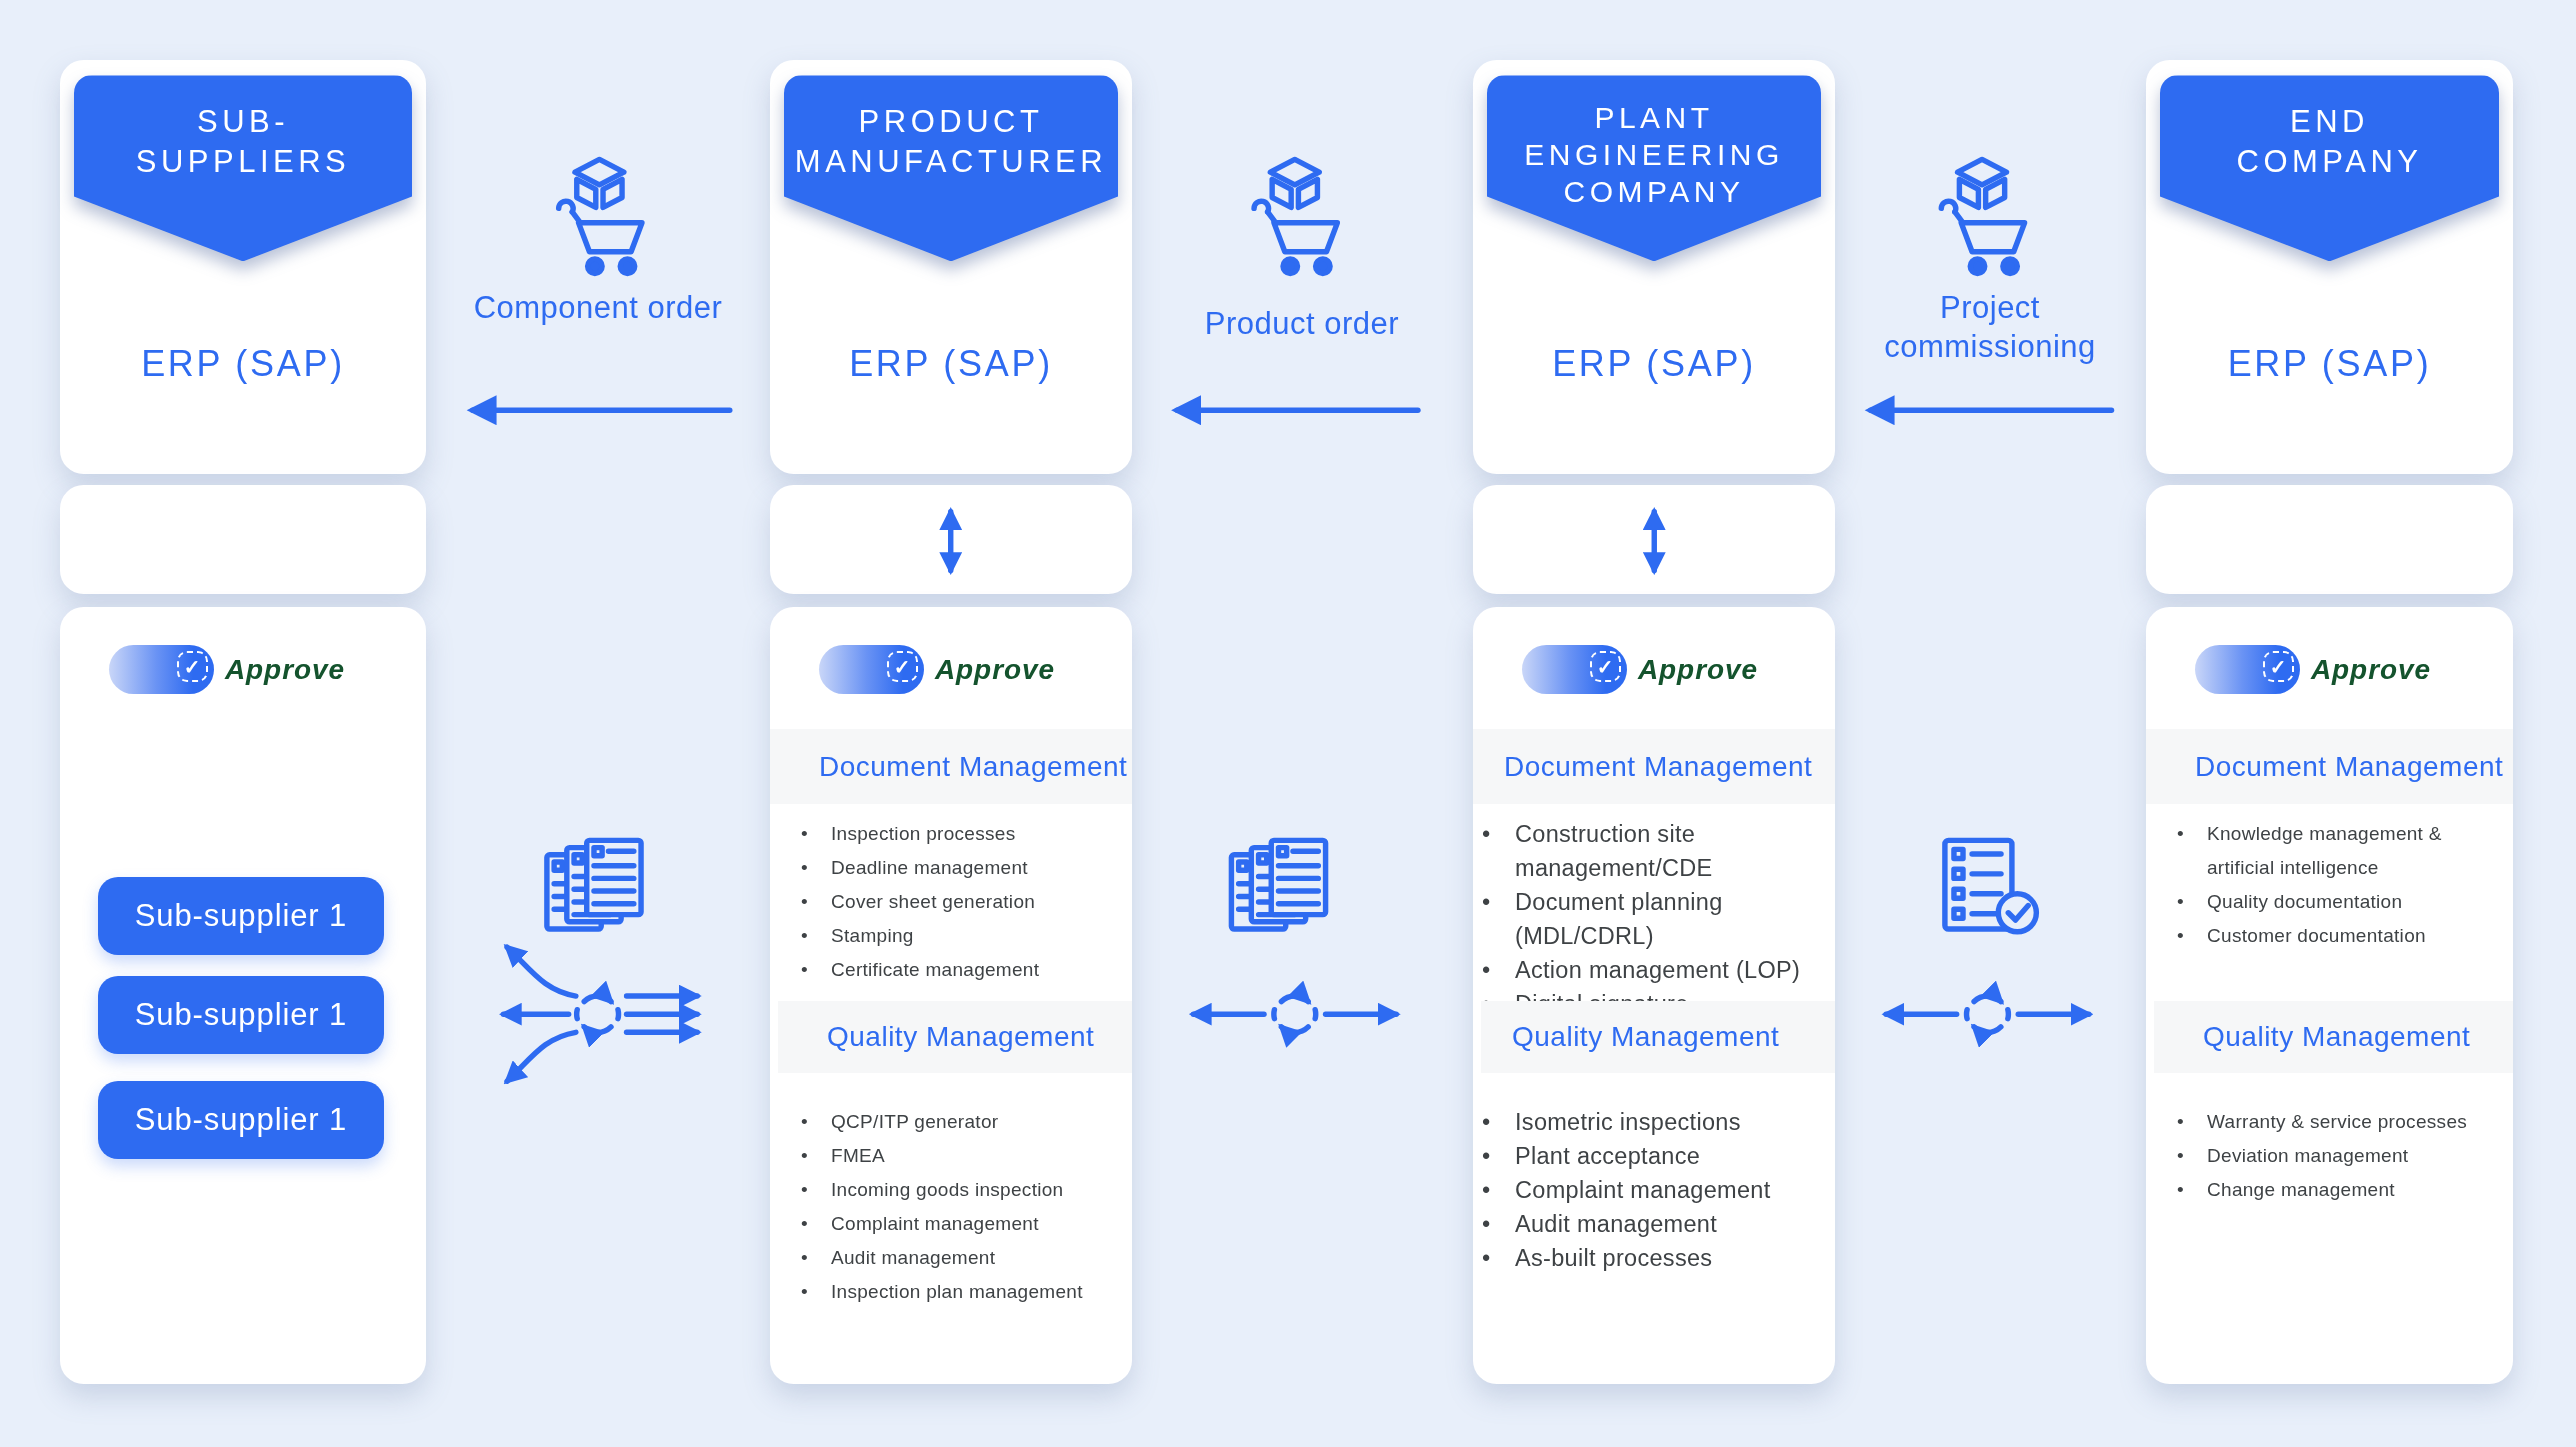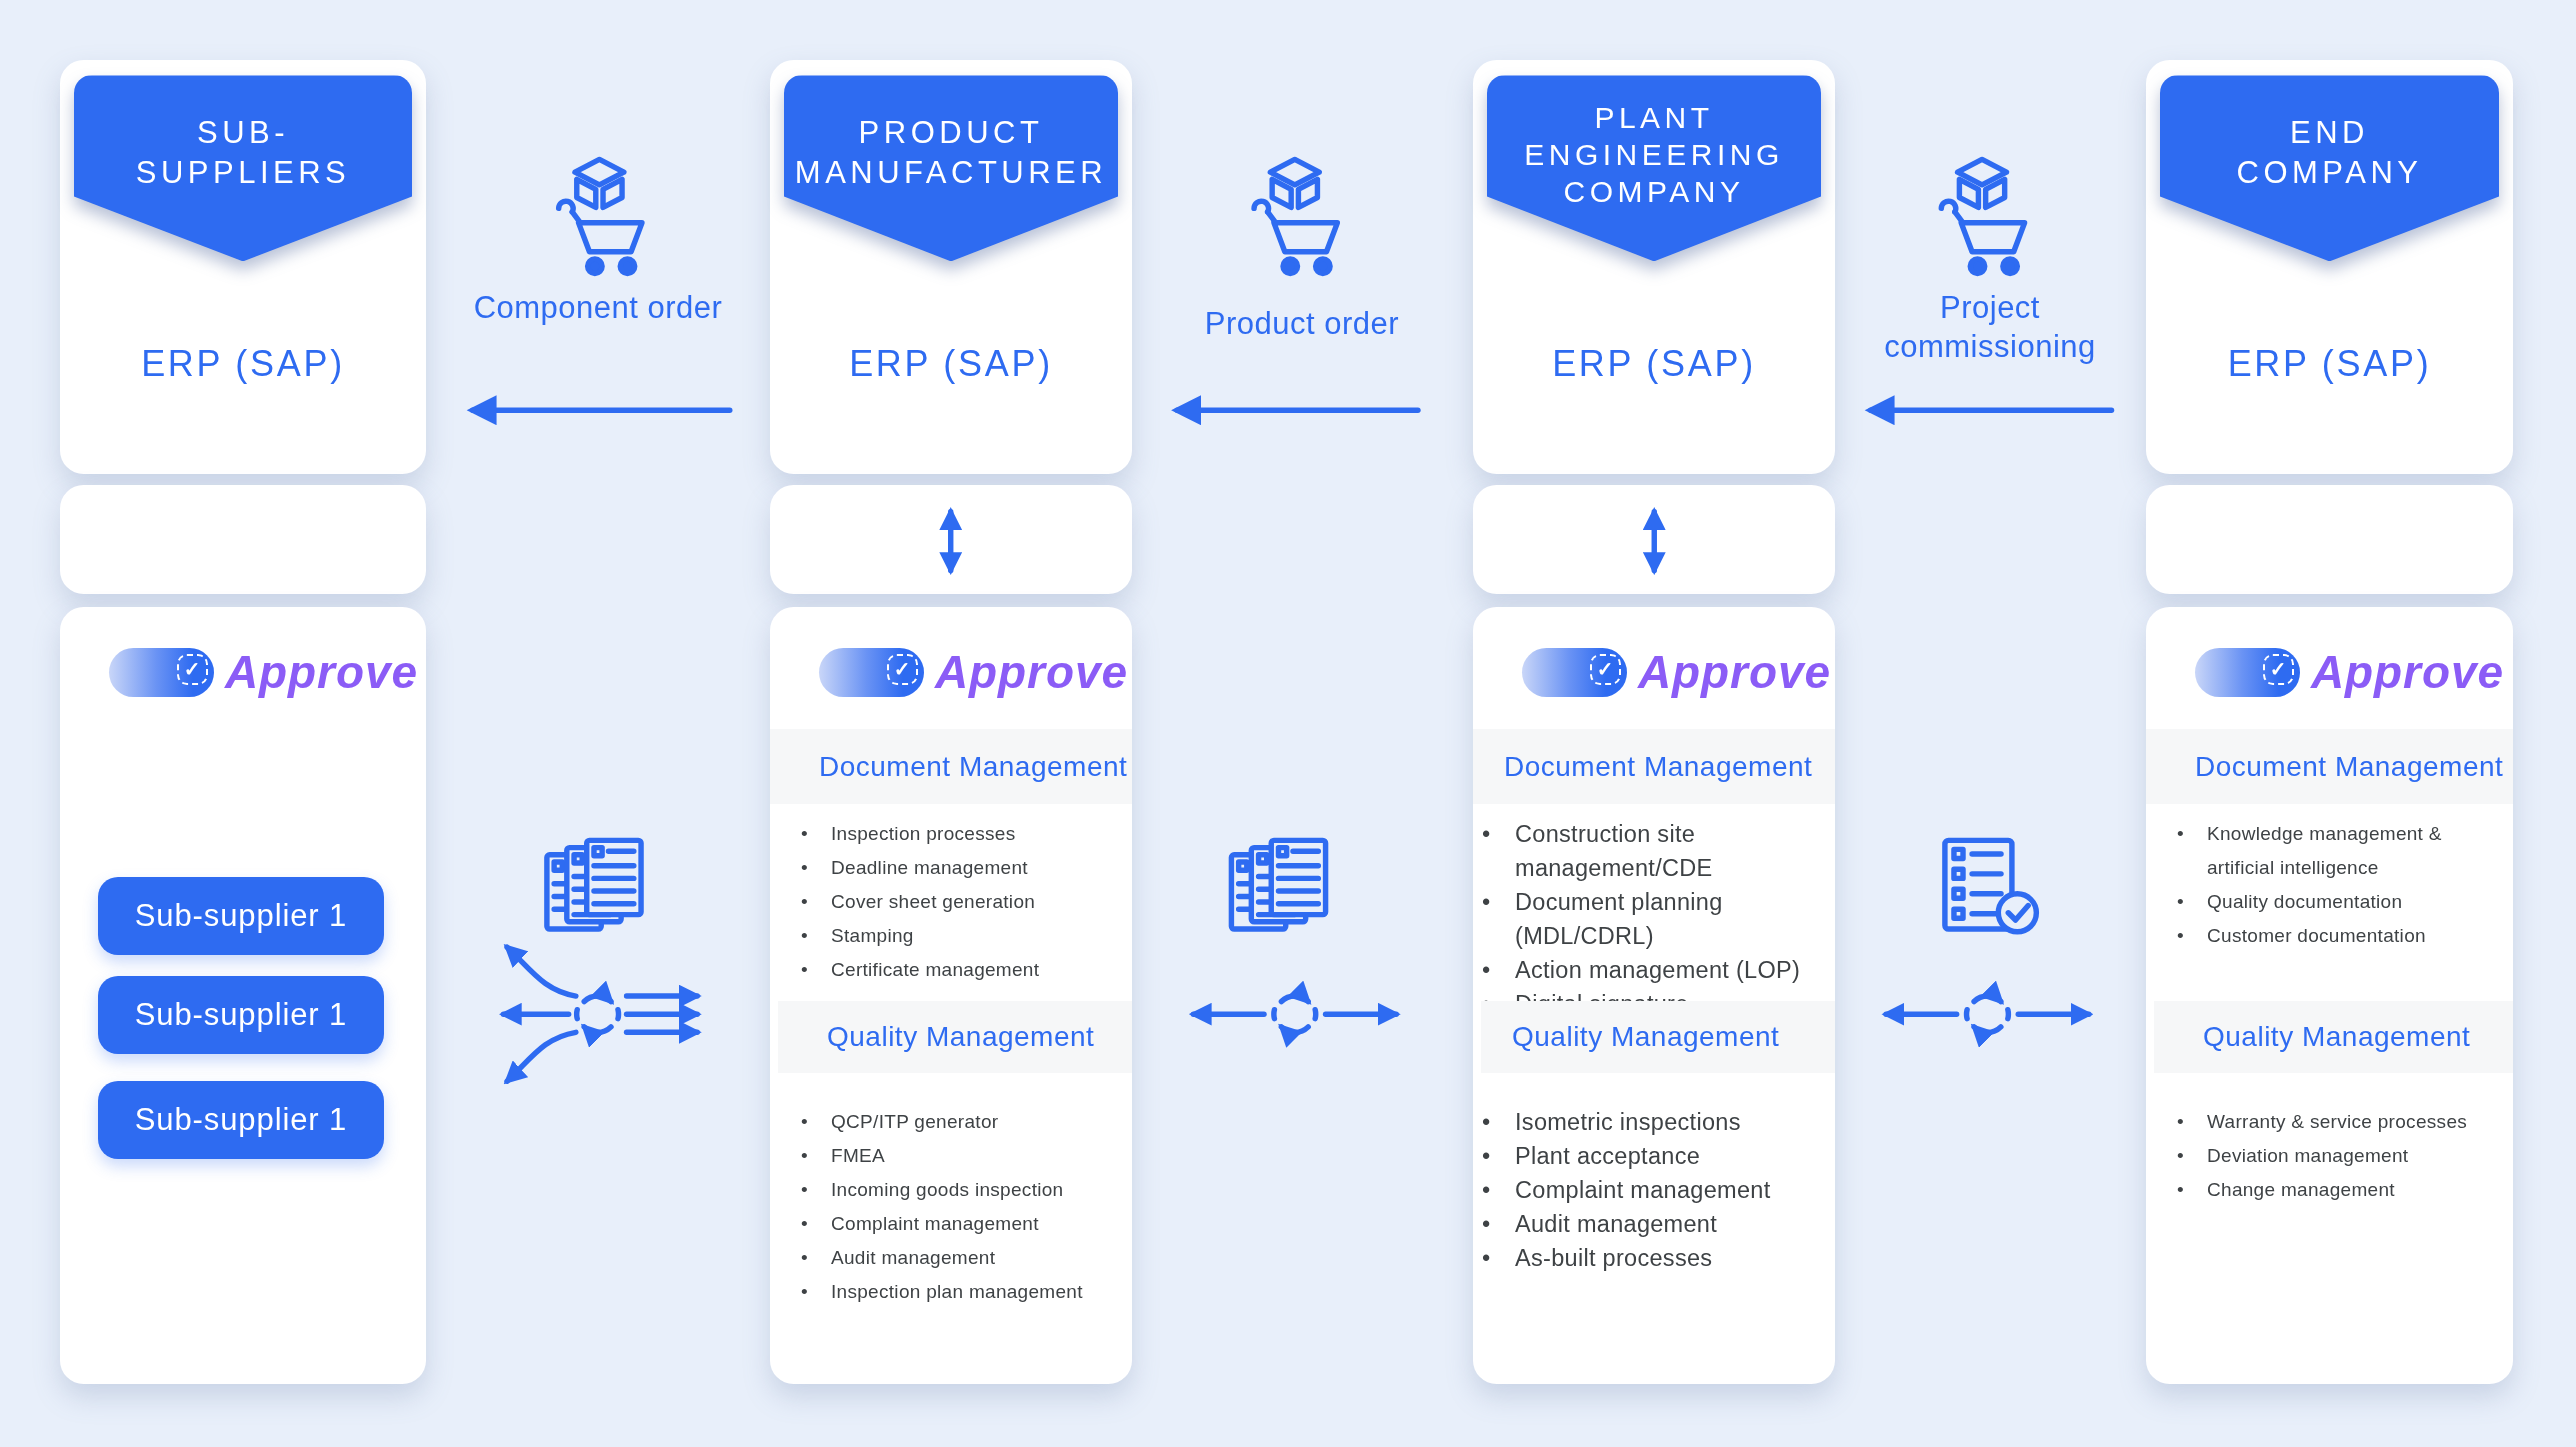--- a/index.html
+++ b/index.html
@@ -16,21 +16,21 @@
   .card-mid  { top:425px; height:109px; }
   .card-main { top:547px; height:777px; }
 
   .banner-wrap {
     position:absolute; left:13.6px; right:13.6px; top:15.4px; height:186px;
     filter:drop-shadow(0 9px 8.1px rgba(70,95,150,0.38));
   }
   .banner {
     width:100%; height:100%; background:#2e6bf1; border-radius:18px;
     clip-path:polygon(0 0, 100% 0, 100% 65%, 50% 100%, 0 65%);
-    color:#ffffff; text-align:center; padding-top:38px; box-sizing:border-box;
+    color:#ffffff; text-align:center; padding-top:27px; box-sizing:border-box;
   }
   .banner-line { font-size:31px; line-height:40px; letter-spacing:4.5px; font-weight:500; }
   .banner.three { padding-top:23.5px; }
   .banner.three .banner-line { font-size:30px; line-height:37px; }
 
   .erp {
     position:absolute; top:282px; width:100%; text-align:center;
     font-size:36px; line-height:43px; letter-spacing:2.7px; color:#2e6bf1;
   }
 
@@ -39,21 +39,21 @@
     width:105px; height:49px; border-radius:24.4px; position:relative;
     background:linear-gradient(90deg,#c9d6f8 0%,#6a93f4 45%,#2e6bf1 80%);
     flex:0 0 auto;
   }
   .logo-check {
     position:absolute; right:6.3px; top:6.3px; width:31px; height:31px;
     border:2.7px dashed #ffffff; border-radius:10px; box-sizing:border-box;
     color:#ffffff; font-size:20px; font-weight:700;
     display:flex; align-items:center; justify-content:center;
   }
-  .logo-text { font-size:46px; font-weight:700; font-style:italic; color:#8b5cf6; letter-spacing:0.9px; }
+  .logo-text { font-size:28px; font-weight:700; font-style:italic; color:#14532d; letter-spacing:0.9px; }
 
   .band {
     position:absolute; left:0; right:0; background:#f6f7f8;
     display:flex; align-items:center; padding-left:49px; box-sizing:border-box;
   }
   .band span { color:#2e6bf1; font-size:28px; letter-spacing:0.5px; }
   .band-doc { top:122px; height:75px; }
   .band-quality { top:394px; height:72px;margin-left:8px; }
 
   .items { position:absolute; left:0; right:0; margin:0; padding:0 12.7px 0 0; list-style:none; }

